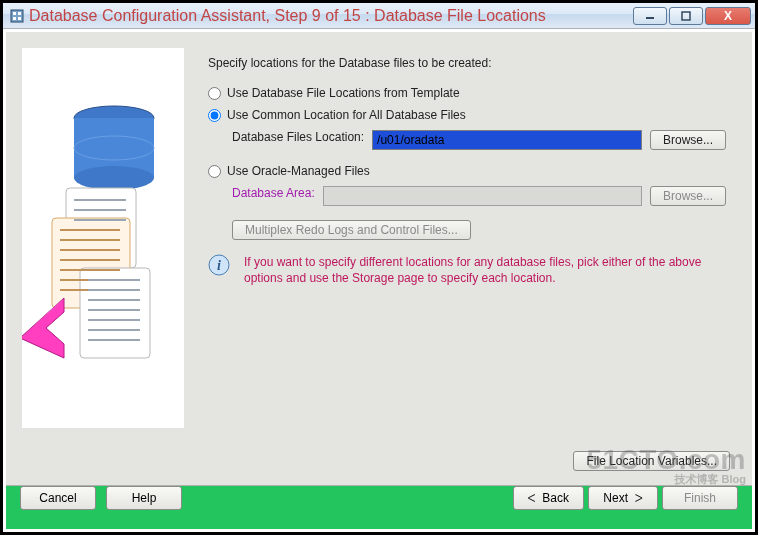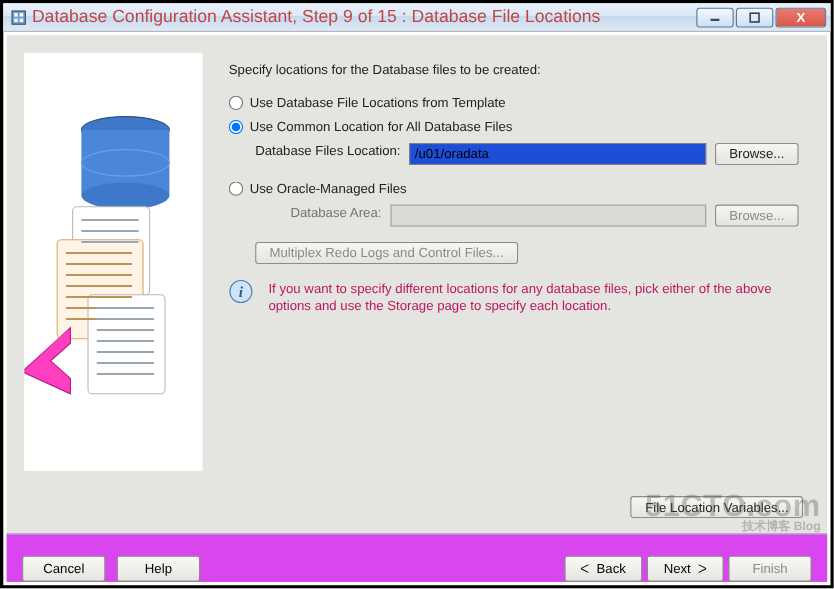--- a/index.html
+++ b/index.html
@@ -23,35 +23,35 @@
 
   .content { position: absolute; left: 8px; right: 8px; top: 8px; bottom: 52px; background: #e4e4e0; display: flex; }
   .sidepanel { width: 162px; height: 380px; margin: 8px 0 0 8px; background: #fff; display:flex; align-items:center; justify-content:center; overflow:hidden; }
 
   .mainarea { flex:1; padding: 10px 18px 0 24px; color: #222; }
   .heading { margin: 6px 0 16px 0; }
 
   .optrow { display:flex; align-items:center; margin-bottom: 8px; }
   .optrow input[type=radio] { margin-right: 6px; }
   .subrow { display:flex; align-items:flex-start; margin: 6px 0 14px 24px; gap: 8px; }
-  .subrow label.disabled { color: #737373; margin-left: 32px; }
+  .subrow label.disabled { color: #a21caf; }
   .txt { flex:1; height:20px; border:1px solid #7f7f7f; background:#1d4ed8; font: inherit; padding: 2px 4px; }
   .txt[disabled] { background:#d9d9d6; color:#8a8a8a; border-color:#a0a0a0; }
   .btn { height:20px; min-width:70px; padding: 0 12px; border:1px solid #8b8b88; border-radius:3px; background:linear-gradient(#f6f6f3,#e3e3df); font:inherit; color:#222; }
   .btn:disabled { color:#8a8a8a; }
 
   .multiplexrow { margin: 4px 0 14px 24px; }
 
   .infobox { display:flex; gap:14px; margin-top: 10px; }
   .infoicon { width:22px; height:22px; flex:none; }
   .infotext { color:#be185d; line-height:1.35; }
 
   .filevarrow { position:absolute; right:22px; bottom:58px; }
 
-  .footer { position:absolute; left:0; right:0; bottom:0; height:44px; border-top:1px solid #b0b0ac; display:flex; align-items:flex-end; padding: 0 14px; background:#d946ef; }
+  .footer { position:absolute; left:0; right:0; bottom:0; height:44px; border-top:1px solid #b0b0ac; display:flex; align-items:flex-start; padding: 0 14px; background:#22c55e; }
   .footer .left { display:flex; gap:10px; }
   .footer .spacer { flex:1; }
   .footer .nav { display:flex; gap:4px; }
   .btn-ft { height:24px; min-width:76px; padding:0 14px; border:1px solid #8b8b88; border-radius:3px; background:linear-gradient(#f9f9f6,#e4e4e0); font:inherit; }
   .btn-ft .u { }
   .btn-ft.back { min-width:70px; }
   .btn-ft.next { min-width:70px; }
   .btn-ft.finish { color:#8a8a8a; }
   .chev { font-size:11px; }
 

